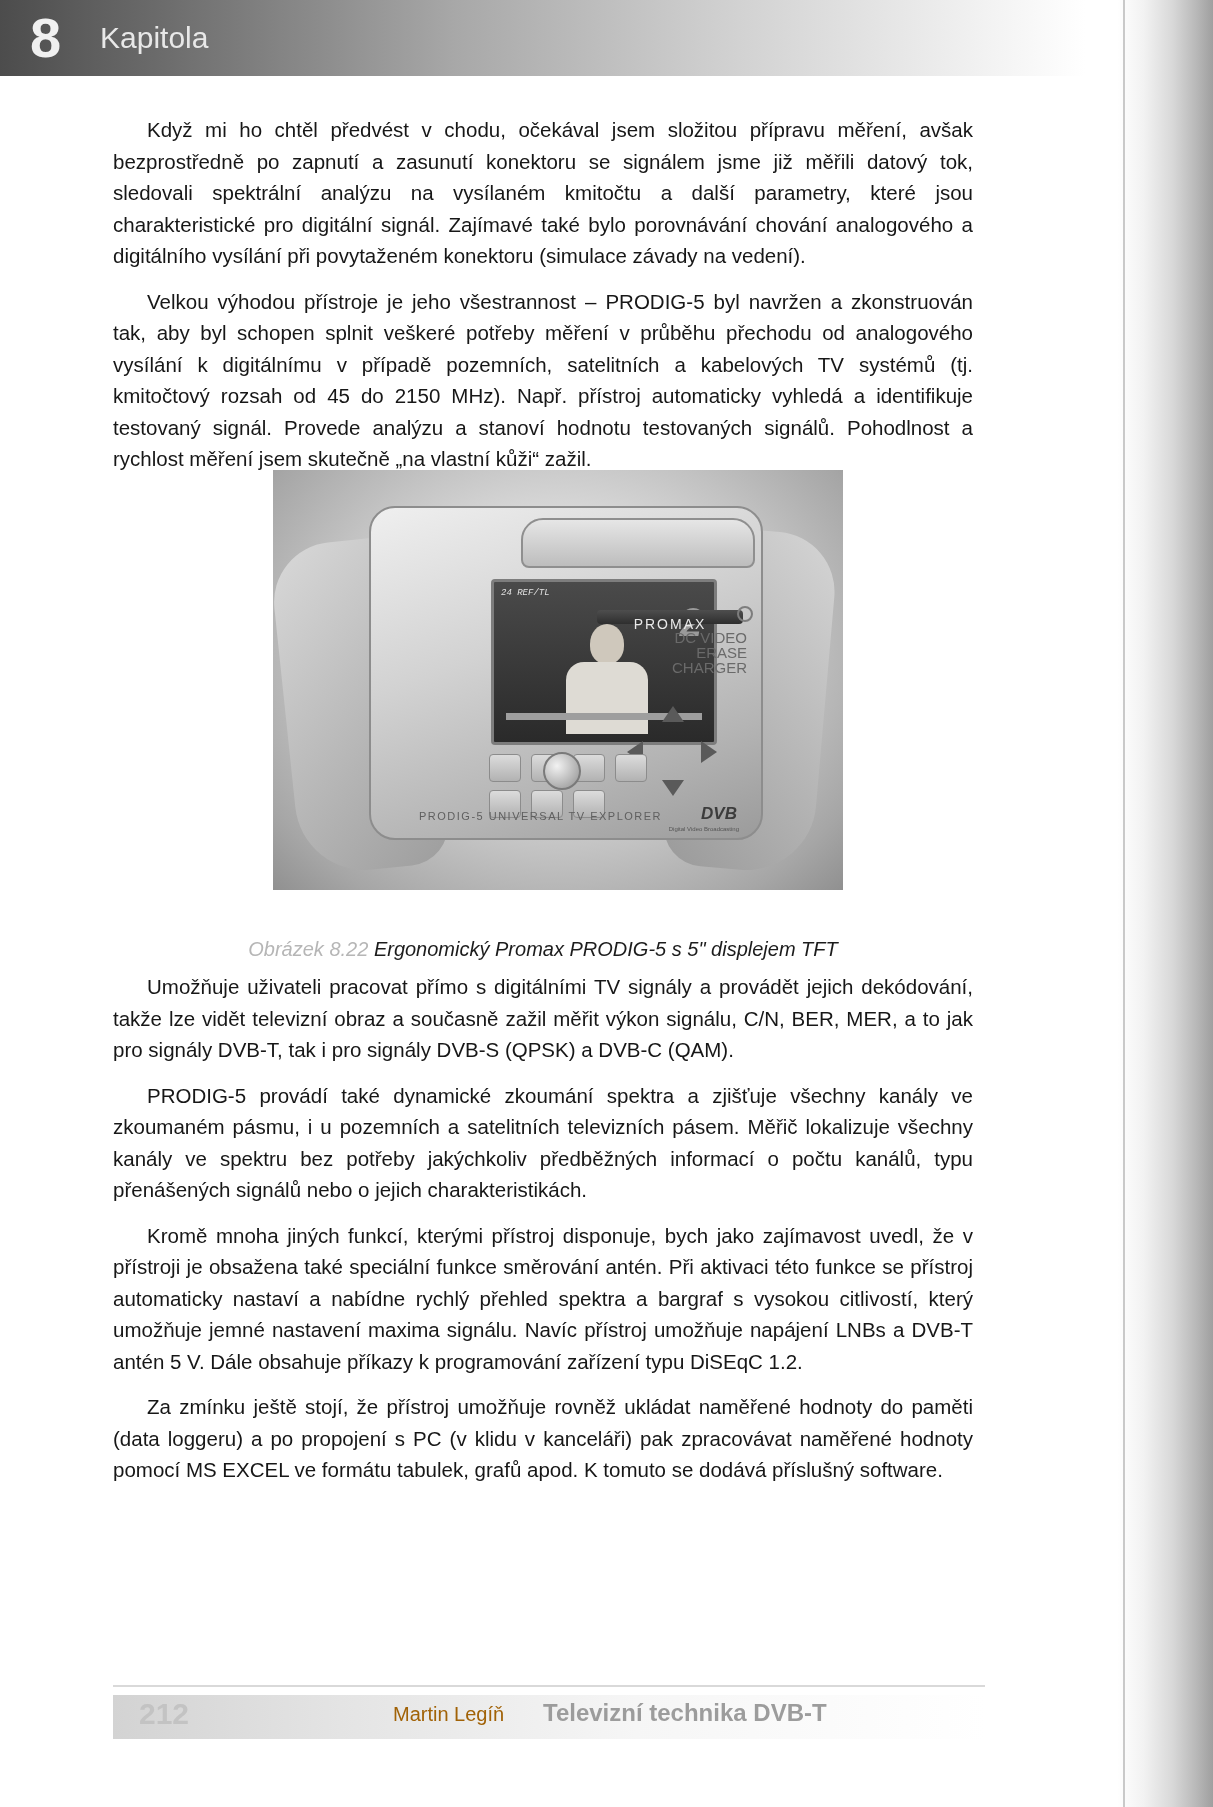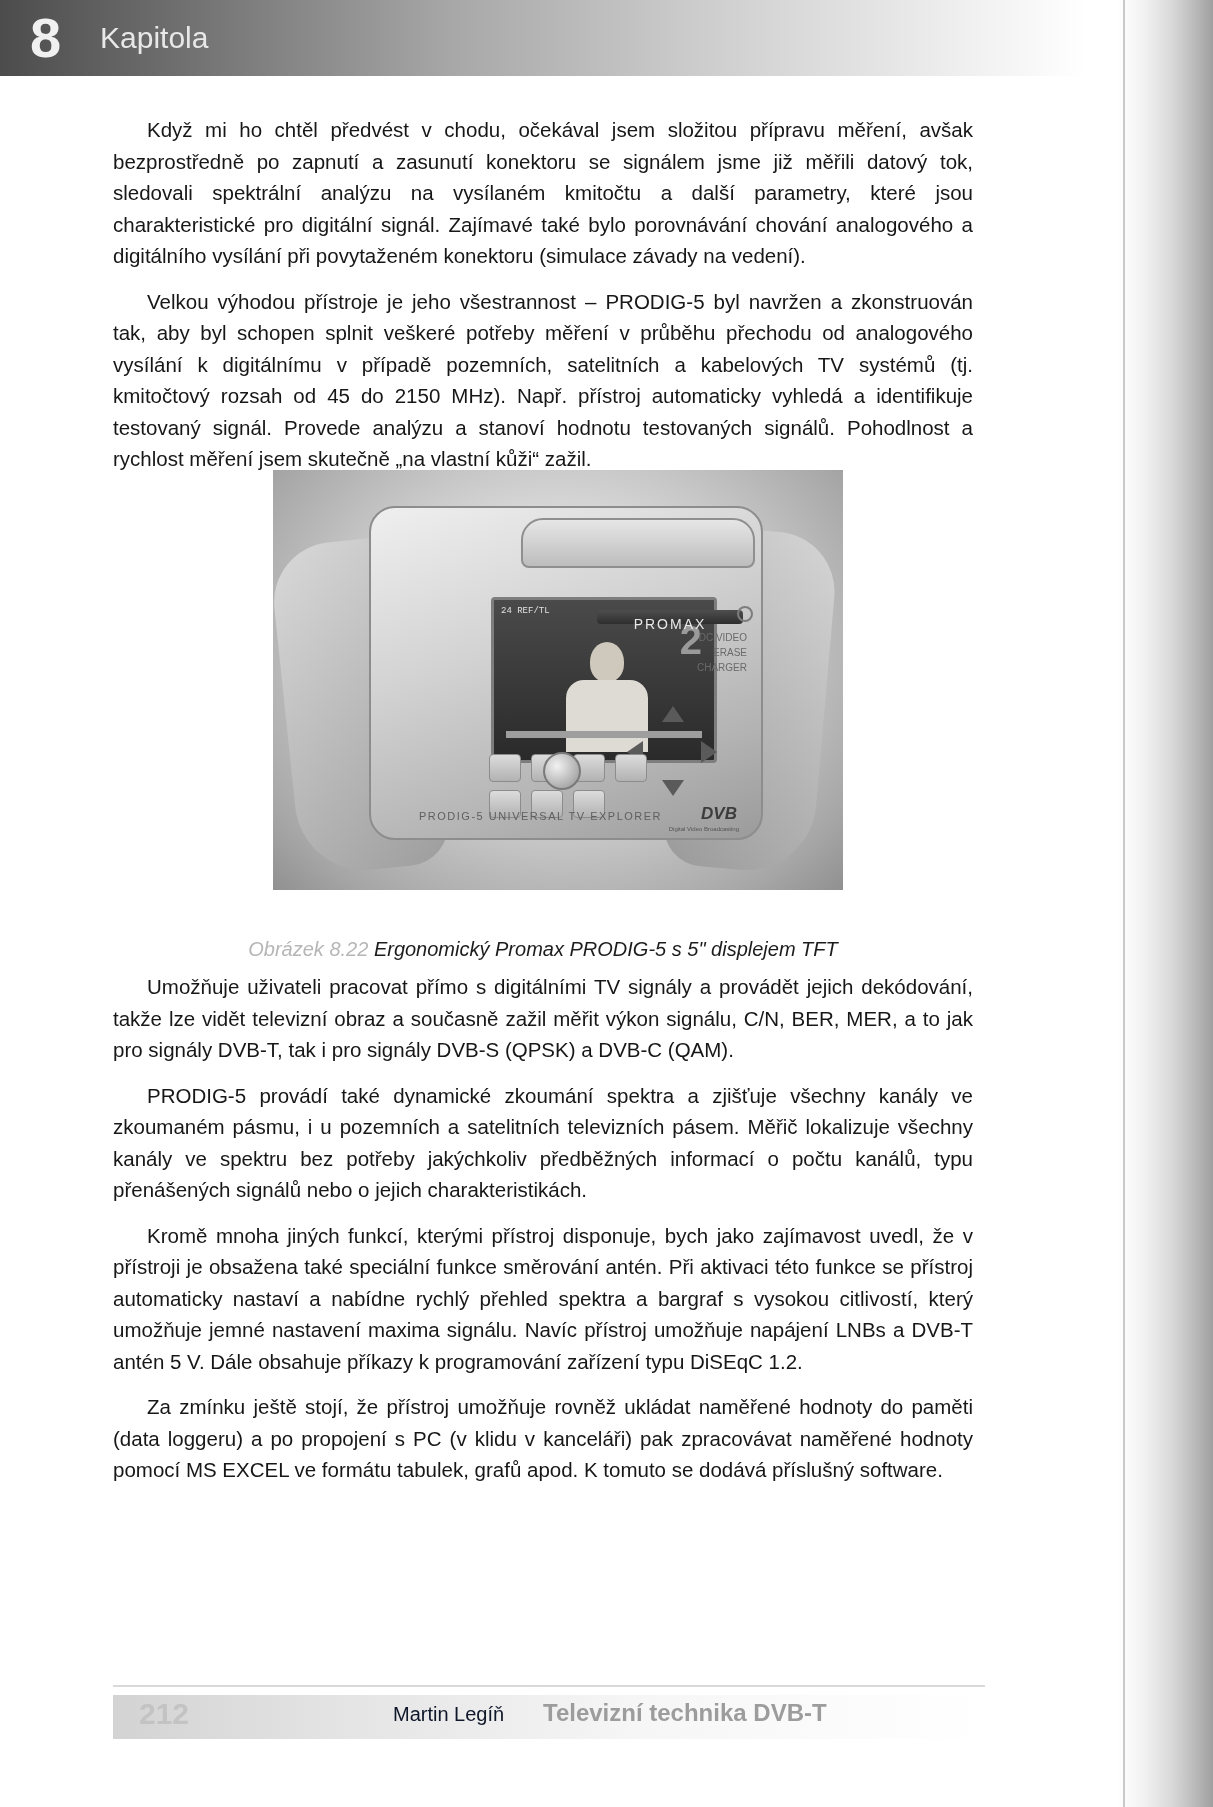--- a/index.html
+++ b/index.html
@@ -138,27 +138,28 @@
     top: 10px;
     width: 230px;
     height: 46px;
     background: linear-gradient(180deg, #e6e6e6, #bdbdbd);
     border-radius: 22px 22px 8px 8px;
     border: 2px solid #8f8f8f;
   }
   .device-screen {
     position: absolute;
     left: 120px;
-    top: 89px;
+    top: 71px;
     width: 220px;
     height: 160px;
     background: linear-gradient(180deg, #4a4a4a, #2a2a2a);
     border: 3px solid #7d7d7d;
     border-radius: 4px;
     overflow: hidden;
+    font-style: italic;
   }
   .screen-person-head {
     position: absolute;
     left: 96px;
     top: 42px;
     width: 34px;
     height: 40px;
     background: #cfc8bc;
     border-radius: 50% 50% 45% 45%;
   }
@@ -218,21 +219,21 @@
     width: 12px;
     height: 12px;
     border: 2px solid #7d7d7d;
     border-radius: 50%;
   }
   .side-labels {
     position: absolute;
     right: 14px;
     top: 122px;
     width: 120px;
-    font-size: 10px;
+    font-size: 15px;
     color: #6a6a6a;
     line-height: 15px;
     text-align: right;
   }
   .dpad {
     position: absolute;
     right: 42px;
     top: 196px;
     width: 94px;
     height: 94px;
@@ -355,21 +356,21 @@
     top: 12px;
     font-size: 30px;
     font-weight: bold;
     color: #c3c3c3;
   }
   .footer-author {
     position: absolute;
     left: 280px;
     top: 18px;
     font-size: 20px;
-    color: #0f172a;
+    color: #a16207;
   }
   .footer-booktitle {
     position: absolute;
     left: 430px;
     top: 14px;
     font-size: 24px;
     font-weight: bold;
     color: #9c9c9c;
   }
 </style>

